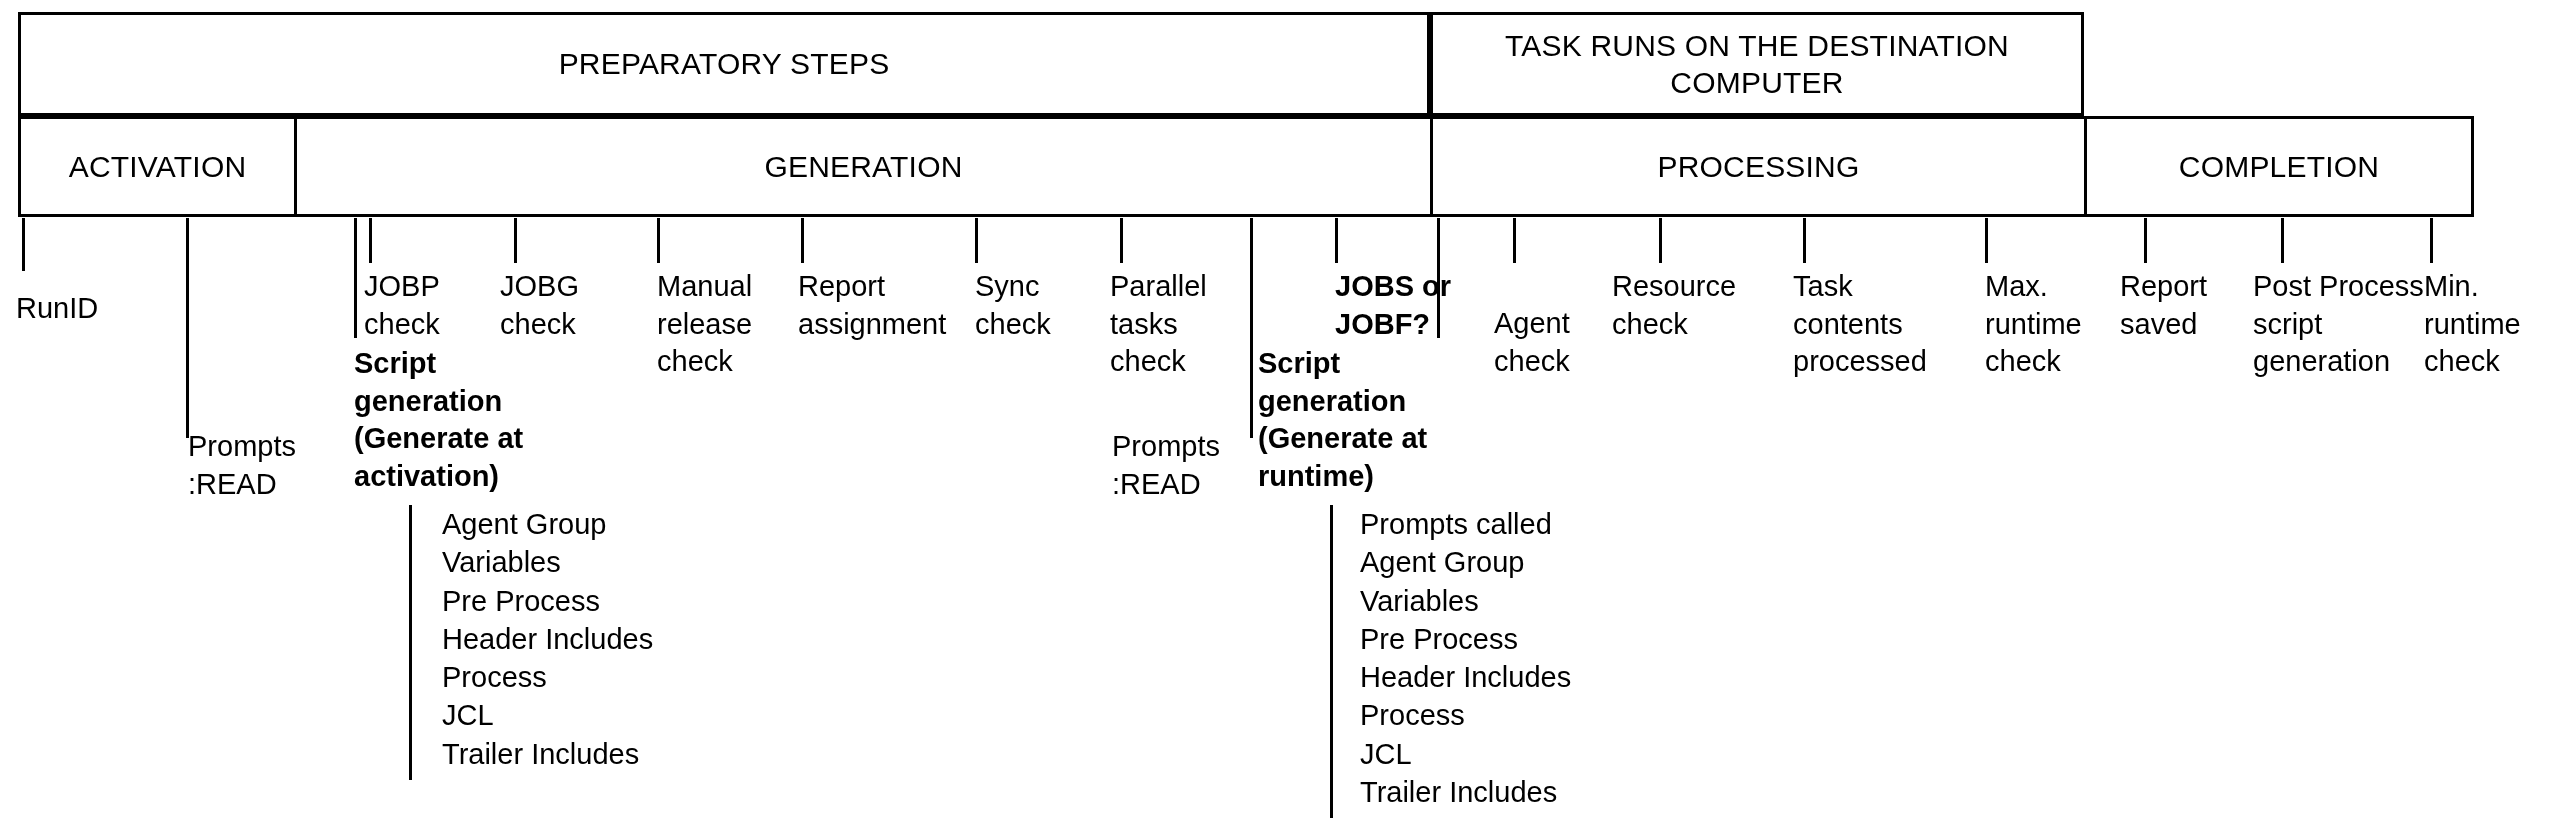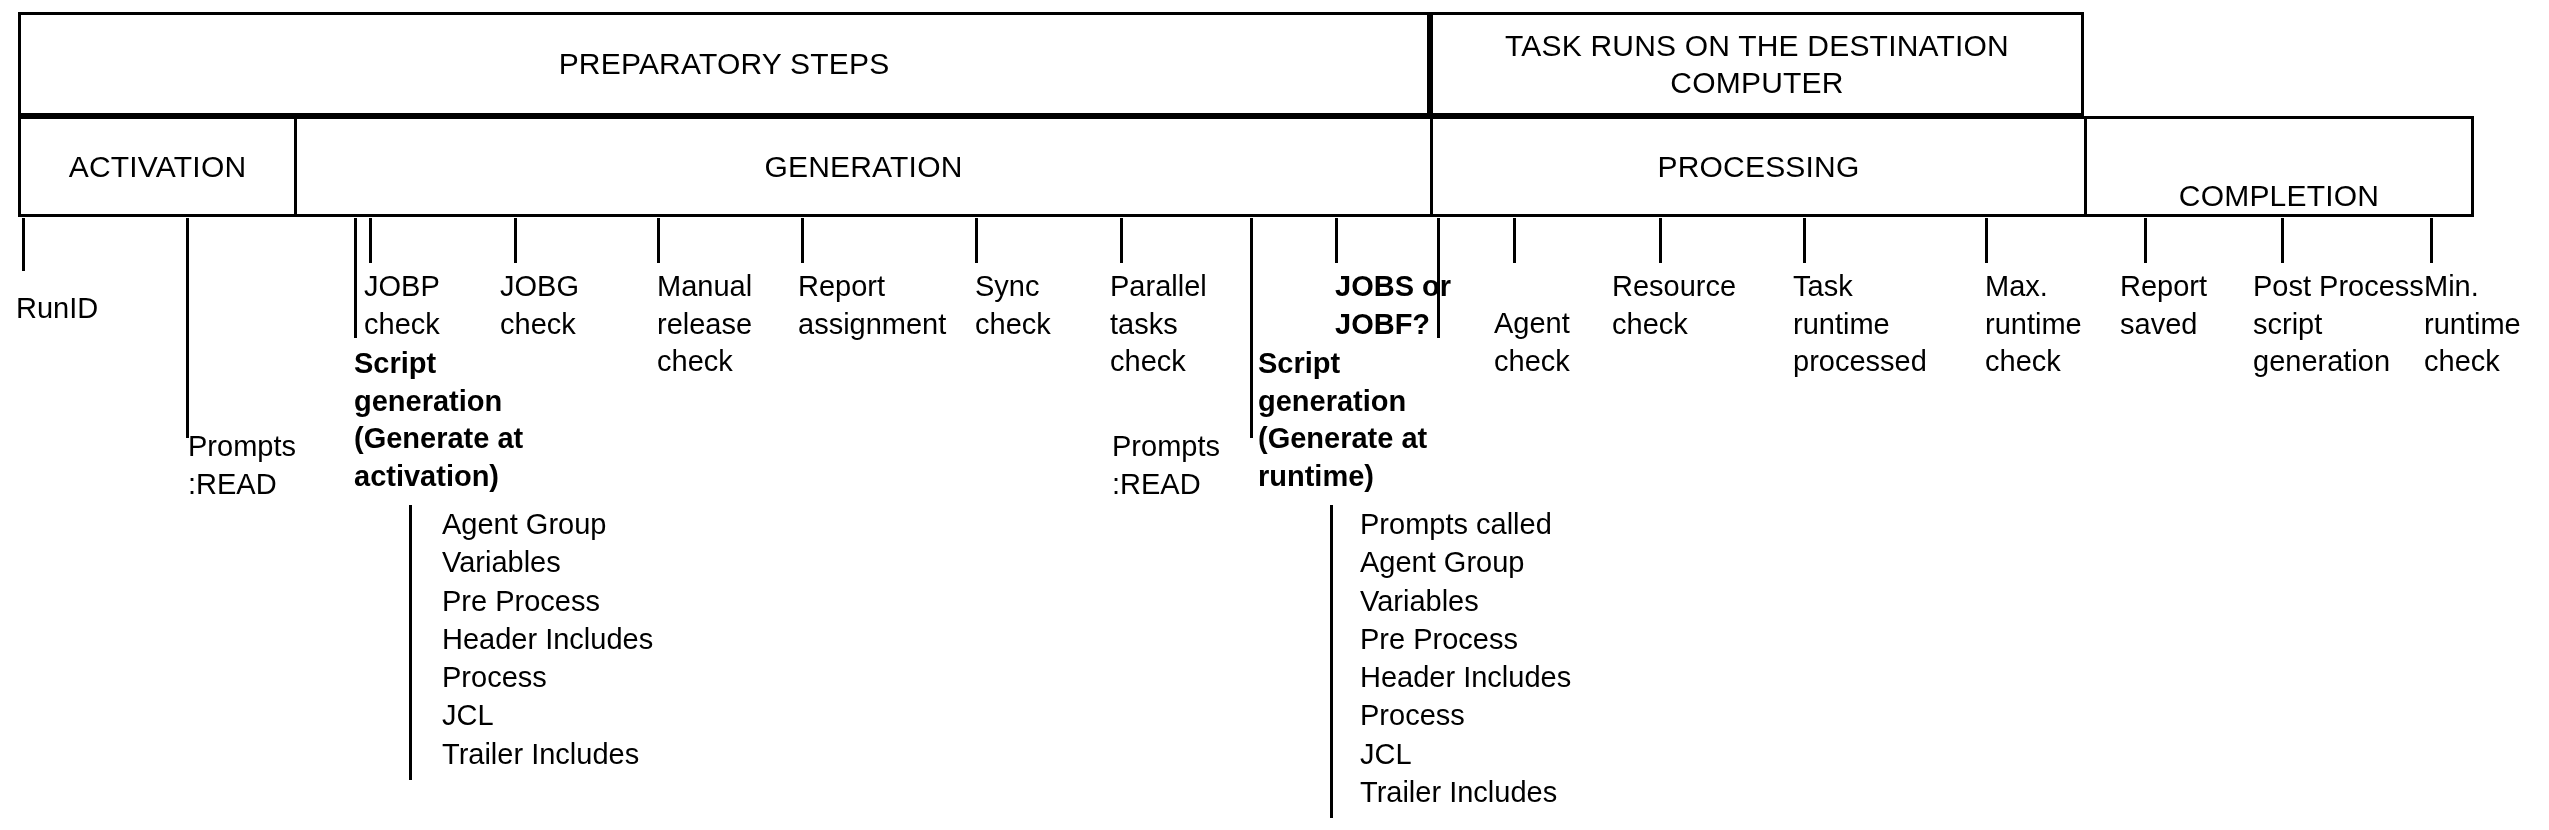--- a/index.html
+++ b/index.html
@@ -77,21 +77,21 @@
 
   <div class="band row2" style="left:18px; width:279px;">
     <span>ACTIVATION</span>
   </div>
   <div class="band row2" style="left:294px; width:1139px;">
     <span>GENERATION</span>
   </div>
   <div class="band row2" style="left:1430px; width:657px;">
     <span>PROCESSING</span>
   </div>
-  <div class="band row2" style="left:2084px; width:390px;align-items:flex-end;">
+  <div class="band row2" style="left:2084px; width:390px;">
     <span>COMPLETION</span>
   </div>
 
   <div class="tick" style="left:22px;   top:218px; height:53px;"></div>
   <div class="tick" style="left:186px;  top:218px; height:220px;"></div>
   <div class="tick" style="left:354px; top:218px; height:120px;"></div>
   <div class="tick" style="left:369px;  top:218px; height:45px;"></div>
   <div class="tick" style="left:514px;  top:218px; height:45px;"></div>
   <div class="tick" style="left:657px; top:218px; height:45px;"></div>
   <div class="tick" style="left:801px;  top:218px; height:45px;"></div>
@@ -149,21 +149,21 @@
   <div class="lbl" style="left:1335px; top:268px; width:145px;font-weight:bold;">JOBS or
 JOBF?</div>
 
   <div class="lbl" style="left:1494px; top:268px; width:125px;margin-top:37px;">Agent
 check</div>
 
   <div class="lbl" style="left:1612px; top:268px; width:140px;">Resource
 check</div>
 
   <div class="lbl" style="left:1793px; top:268px; width:190px;">Task
-runtime
+contents
 processed</div>
 
   <div class="lbl" style="left:1985px; top:268px; width:145px;">Max.
 runtime
 check</div>
 
   <div class="lbl" style="left:2120px; top:268px; width:130px;">Report
 saved</div>
 
   <div class="lbl" style="left:2253px; top:268px; width:200px;">Post Process

